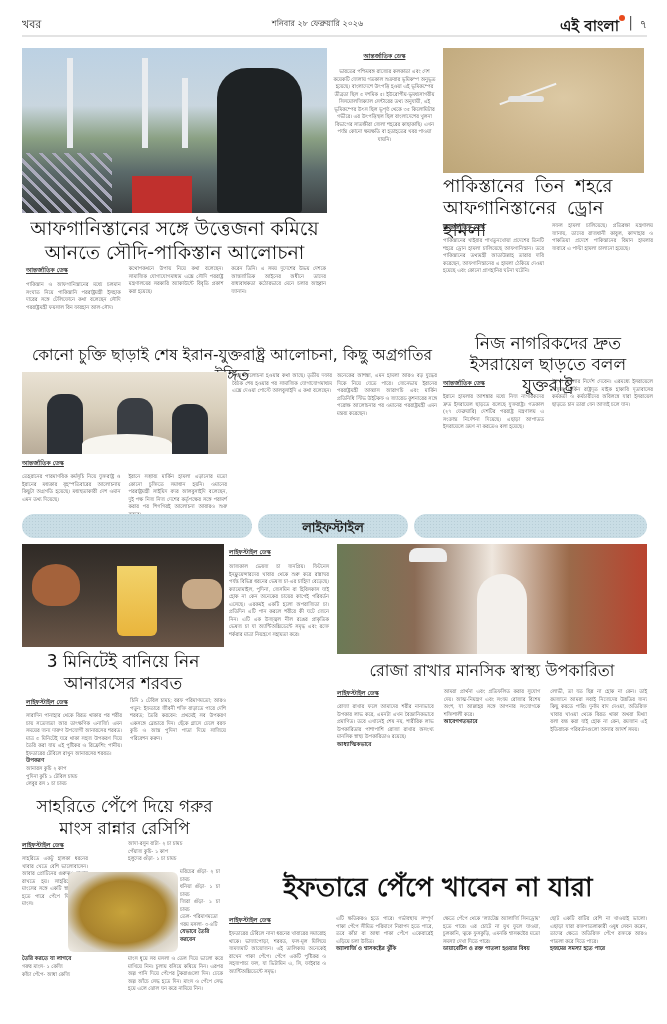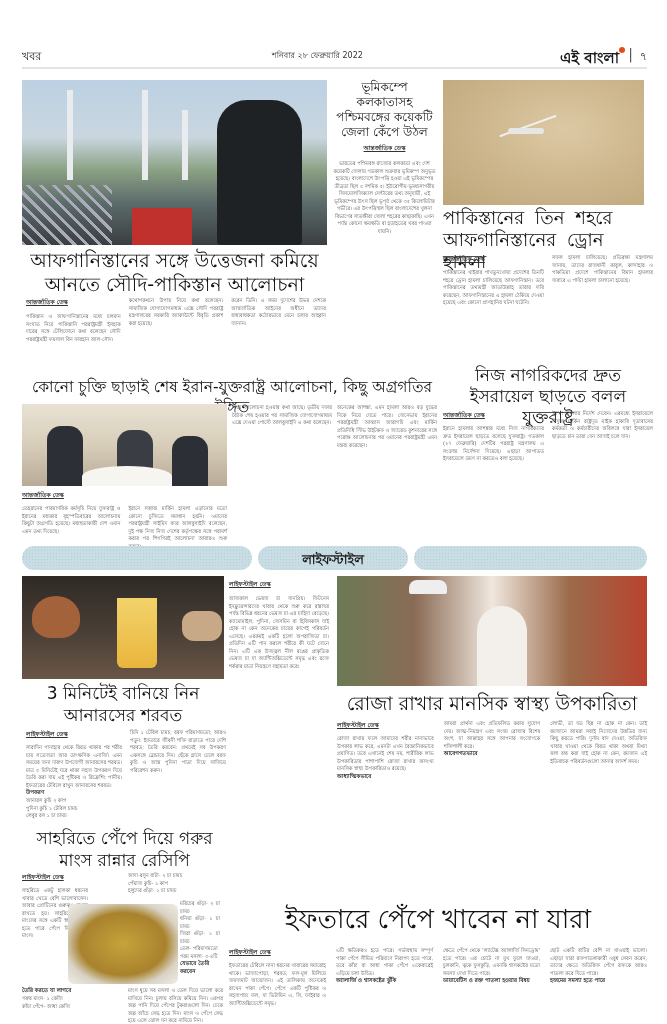--- a/index.html
+++ b/index.html
@@ -1,19 +1,19 @@
 <!DOCTYPE html>
 <html><head>
 <meta charset="utf-8">
 <style>
   * { box-sizing: border-box; margin: 0; padding: 0; }
   html, body { width: 667px; height: 1024px; background: #ffffff; overflow: hidden; }
   body { font-family: "DejaVu Sans", sans-serif; color: #1a1a1a; position: relative; }
 
-  .abs { position: absolute; margin-top: 32px; }
+  .abs { position: absolute; }
   .header { left: 22px; top: 14px; width: 625px; height: 18px; }
   .header .section { position: absolute; left: 0; top: 2px; font-size: 11px; }
   .header .date { position: absolute; left: 250px; top: 3px; font-size: 8px; color: #333; }
   .header .brand { position: absolute; right: 22px; top: 0; font-size: 15px; font-weight: bold; }
   .header .brand .dot { display: inline-block; width: 6px; height: 6px; border-radius: 50%; background: #e84a1c; vertical-align: top; margin-top: 1px; }
   .header .sep { position: absolute; right: 14px; top: 0; font-size: 14px; color: #555; }
   .header .pageno { position: absolute; right: 0; top: 2px; font-size: 11px; }
   .rule { left: 22px; top: 35px; width: 625px; height: 2px; background: #e3e3e3; }
 
   .photo { background: #9aa; overflow: hidden; }
@@ -80,61 +80,60 @@
 
   .aparajita { left: 229px; top: 544px; width: 100px; }
   .aparajita .headline { font-size: 13px; line-height: 17px; }
   .aparajita .byline { display: block; margin: 3px 0 5px; }
 
   .photo-family { left: 337px; top: 544px; width: 310px; height: 110px;
     background: linear-gradient(90deg, #6b7a56 0%, #8a6b55 25%, #efe7de 50%, #9b6a4a 75%, #b9432f 100%); }
   .photo-family .cap { position: absolute; left: 72px; top: 4px; width: 38px; height: 14px; background: #eee; border-radius: 8px 8px 2px 2px; }
   .photo-family .hijab { position: absolute; left: 140px; top: 30px; width: 50px; height: 80px; background: #f3f0ec; border-radius: 25px 25px 0 0; }
 
-  .h-roza { left: 337px; top: 660px; width: 310px; font-size: 19px; line-height: 22px; }
+  .h-roza { left: 337px; top: 660px; width: 310px; font-size: 16px; line-height: 22px; }
   .roza-cols { left: 337px; top: 688px; width: 310px; display: flex; gap: 10px; }
   .roza-cols .col { flex: 1; }
 
   .h-recipe { left: 22px; top: 795px; width: 205px; font-size: 17px; line-height: 22px; }
   .recipe-left { left: 22px; top: 840px; width: 66px; }
   .photo-curry { left: 68px; top: 872px; width: 110px; height: 80px;
     background: radial-gradient(ellipse at center, #c7a33b 0%, #a8822d 55%, #d9d3c6 75%, #f1ede6 100%); border-radius: 6px; }
   .recipe-mid { left: 128px; top: 840px; width: 60px; }
   .recipe-right { left: 180px; top: 868px; width: 40px; }
   .recipe-bottom { left: 22px; top: 955px; width: 100px; }
   .recipe-bottom2 { left: 128px; top: 955px; width: 95px; }
 
-  .h-iftar { left: 229px; top: 870px; width: 418px; font-size: 26px; line-height: 34px; }
+  .h-iftar { left: 229px; top: 870px; width: 418px; font-size: 26px; line-height: 34px; font-weight: bold; }
   .iftar-cols { left: 229px; top: 915px; width: 418px; display: flex; gap: 10px; }
   .iftar-cols .col { flex: 1; }
   .subhead { font-size: 5.5px; font-weight: bold; color: #222; }
 </style>
 </head>
 <body>
 
 <div class="abs header">
   <span class="section">খবর</span>
-  <span class="date">শনিবার ২৮ ফেব্রুয়ারি 2022</span>
+  <span class="date">শনিবার ২৮ ফেব্রুয়ারি ২০২৬</span>
   <span class="brand"><span>এই বাংলা</span><span class="dot"></span></span>
   <span class="sep">|</span>
   <span class="pageno">৭</span>
 </div>
 <div class="abs rule"></div>
 
 <div class="abs photo photo-police">
   <div class="minaret" style="left:45px"></div>
   <div class="minaret" style="left:120px"></div>
   <div class="minaret" style="left:160px;height:70px;top:30px"></div>
   <div class="barrier"></div>
   <div class="sign"></div>
   <div class="soldier"></div>
 </div>
 
 <div class="abs side-quake">
-  <div class="headline">ভূমিকম্পে কলকাতাসহ পশ্চিমবঙ্গের কয়েকটি জেলা কেঁপে উঠল</div>
   <span class="byline">আন্তর্জাতিক ডেস্ক</span>
   <p class="body" style="text-align:center">ভারতের পশ্চিমবঙ্গ রাজ্যের কলকাতা এবং দেশ কয়েকটি জেলায় গতকাল শুক্রবার ভূমিকম্প অনুভূত হয়েছে। বাংলাদেশে উৎপত্তি হওয়া এই ভূমিকম্পের তীব্রতা ছিল ৫ দশমিক ৫। ইউরোপীয়-ভূমধ্যসাগরীয় সিসমোলজিক্যাল সেন্টারের তথ্য অনুযায়ী, এই ভূমিকম্পের উৎস ছিল ভূপৃষ্ঠ থেকে ৩৫ কিলোমিটার গভীরে। এর উৎপত্তিস্থল ছিল বাংলাদেশের খুলনা বিভাগের সাতক্ষীরা জেলা শহরের কাছাকাছি। এখন পর্যন্ত কোনো ক্ষয়ক্ষতি বা হতাহতের খবর পাওয়া যায়নি।</p>
 </div>
 
 <div class="abs headline h-saudi">আফগানিস্তানের সঙ্গে উত্তেজনা কমিয়ে আনতে সৌদি-পাকিস্তান আলোচনা</div>
 <div class="abs saudi-cols">
   <div class="col">
     <div class="byline">আন্তর্জাতিক ডেস্ক</div>
     <p class="body" style="margin-top:5px">পাকিস্তান ও আফগানিস্তানের মধ্যে চলমান সংঘাত নিয়ে পাকিস্তানি পররাষ্ট্রমন্ত্রী ইসহাক দারের সঙ্গে টেলিফোনে কথা বলেছেন সৌদি পররাষ্ট্রমন্ত্রী ফয়সাল বিন ফারহান আল-সৌদ।</p>
   </div>

